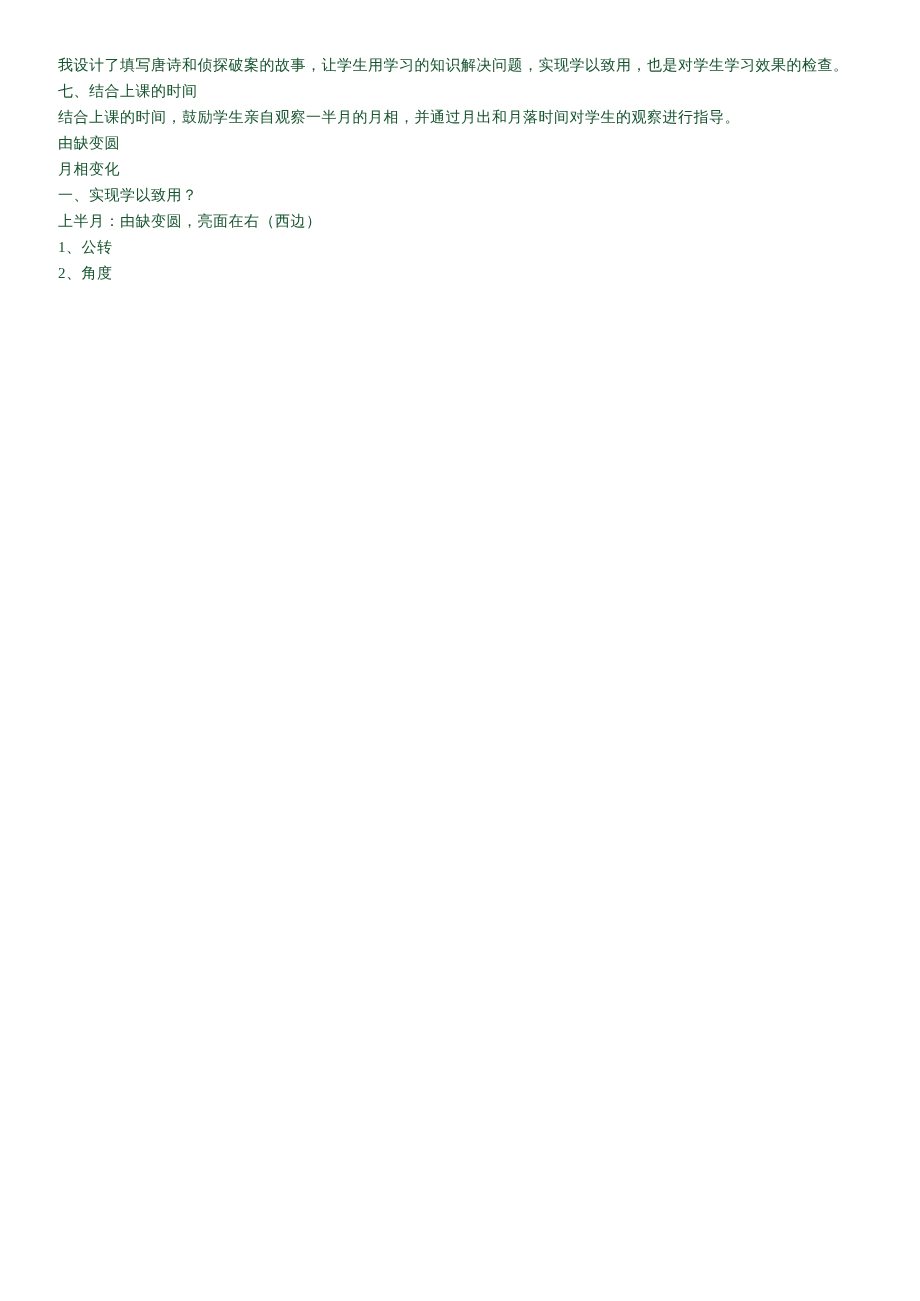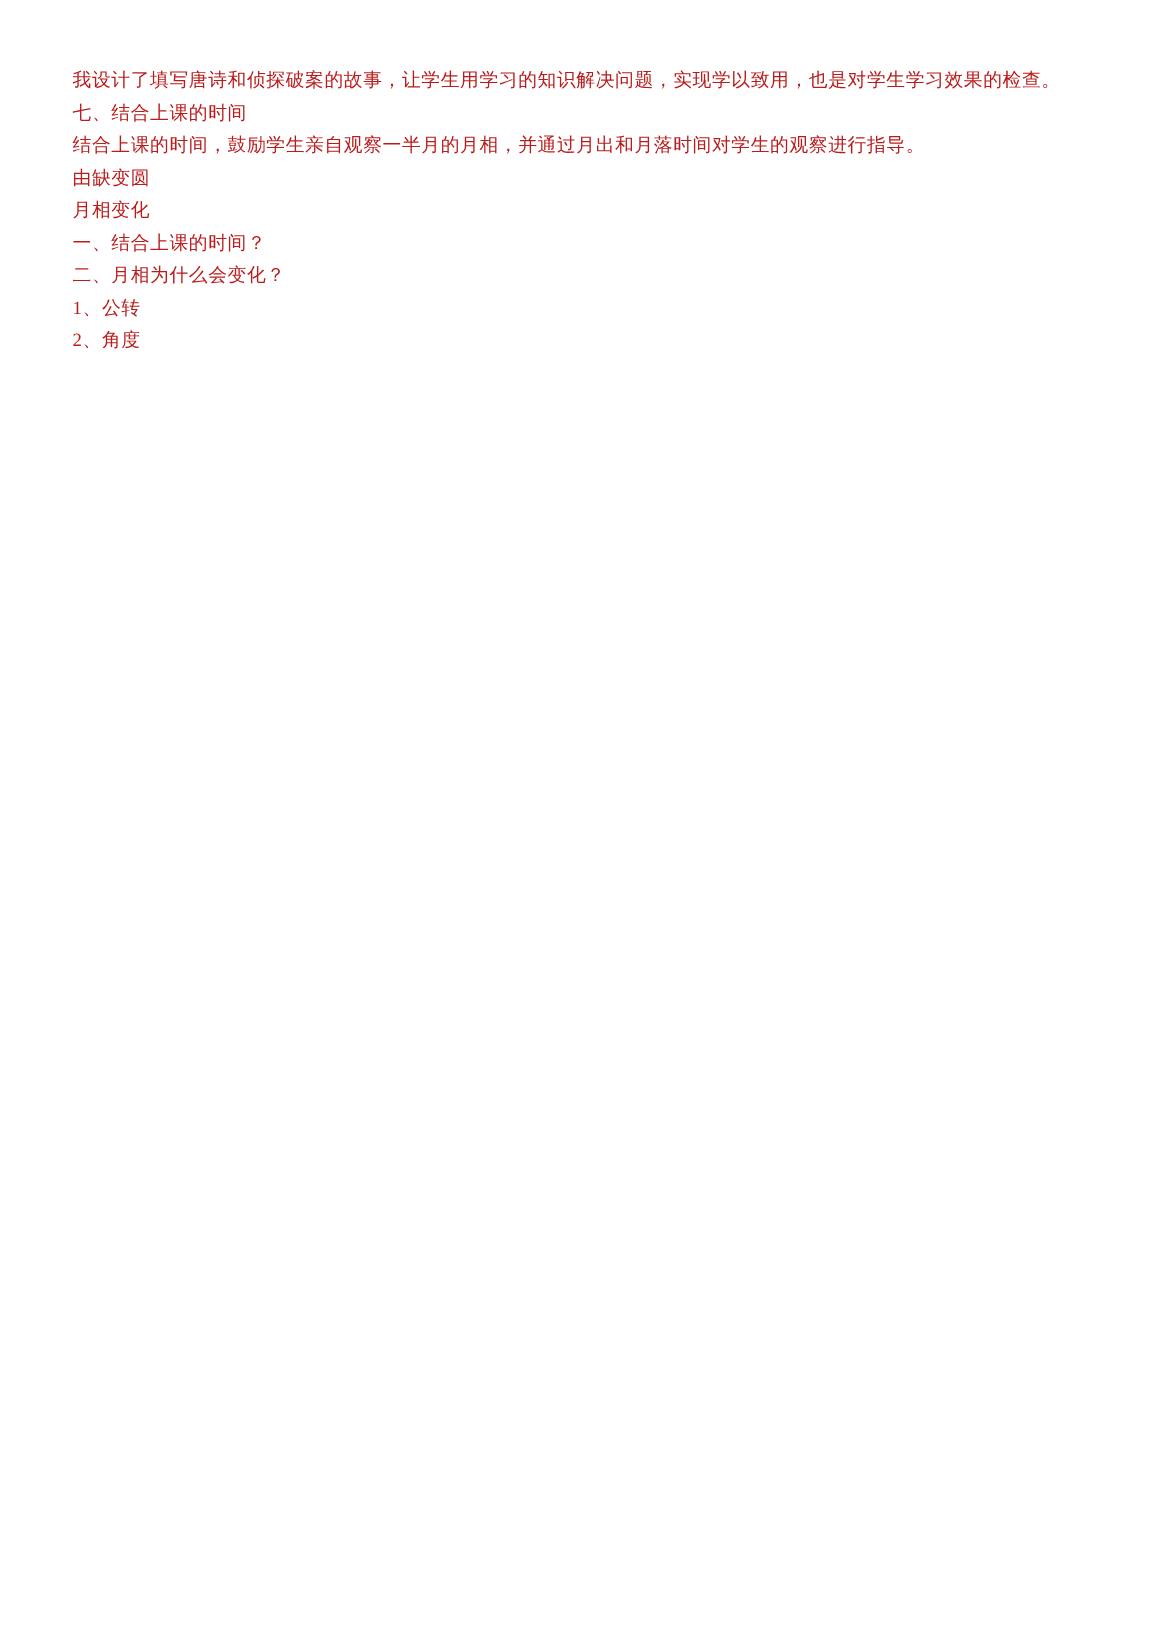--- a/index.html
+++ b/index.html
@@ -8,33 +8,33 @@
     background: #ffffff;
     width: 920px;
     height: 1301px;
   }
   .page {
     box-sizing: border-box;
     padding: 52px 58px 0 58px;
     font-family: "SimSun", "宋体", "Songti SC", serif;
     font-size: 15px;
     line-height: 26px;
-    color: #b91c1c;
+    color: #14532d;
     letter-spacing: 0.5px;
   }
   .line {
     white-space: pre-wrap;
   }
 </style>
 </head>
 <body>
 
 <div class="page">
   <div class="line">我设计了填写唐诗和侦探破案的故事，让学生用学习的知识解决问题，实现学以致用，也是对学生学习效果的检查。</div>
   <div class="line">七、结合上课的时间</div>
   <div class="line">结合上课的时间，鼓励学生亲自观察一半月的月相，并通过月出和月落时间对学生的观察进行指导。</div>
   <div class="line">由缺变圆</div>
   <div class="line">月相变化</div>
-  <div class="line">一、结合上课的时间？</div>
-  <div class="line">二、月相为什么会变化？</div>
+  <div class="line">一、实现学以致用？</div>
+  <div class="line">上半月：由缺变圆，亮面在右（西边）</div>
   <div class="line">1、公转</div>
   <div class="line">2、角度</div>
 </div>
 
 </body></html>

